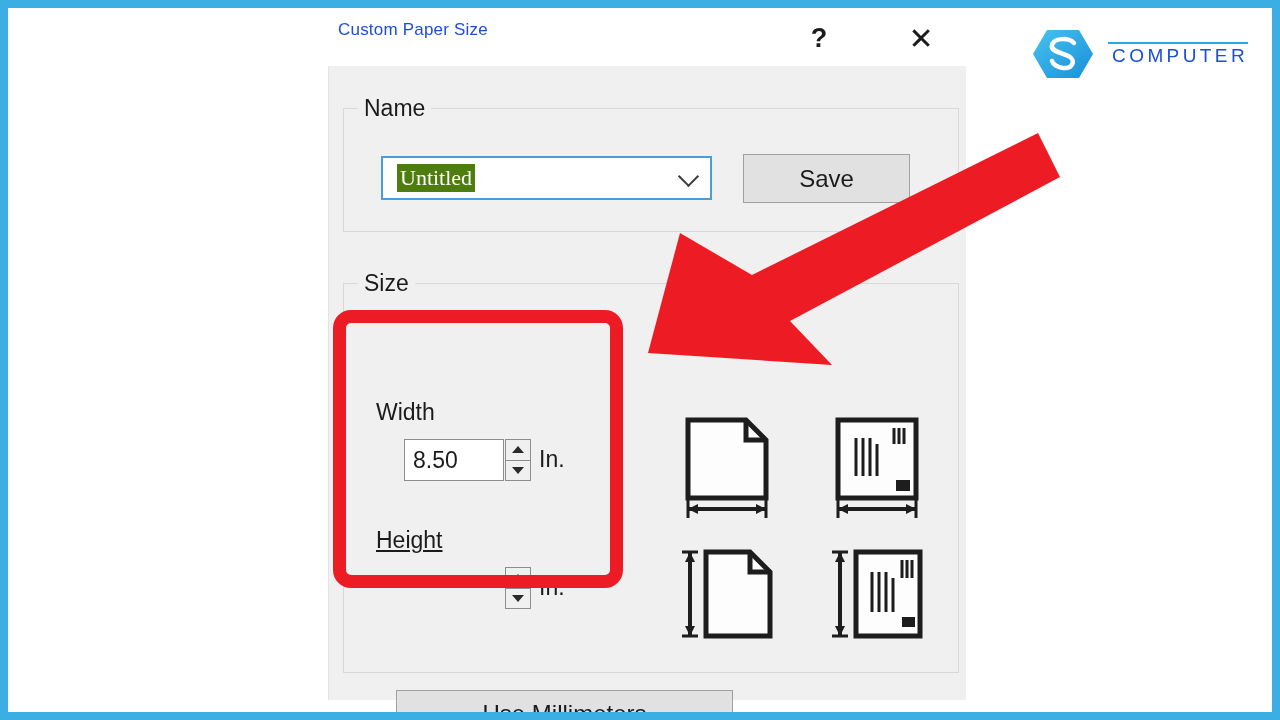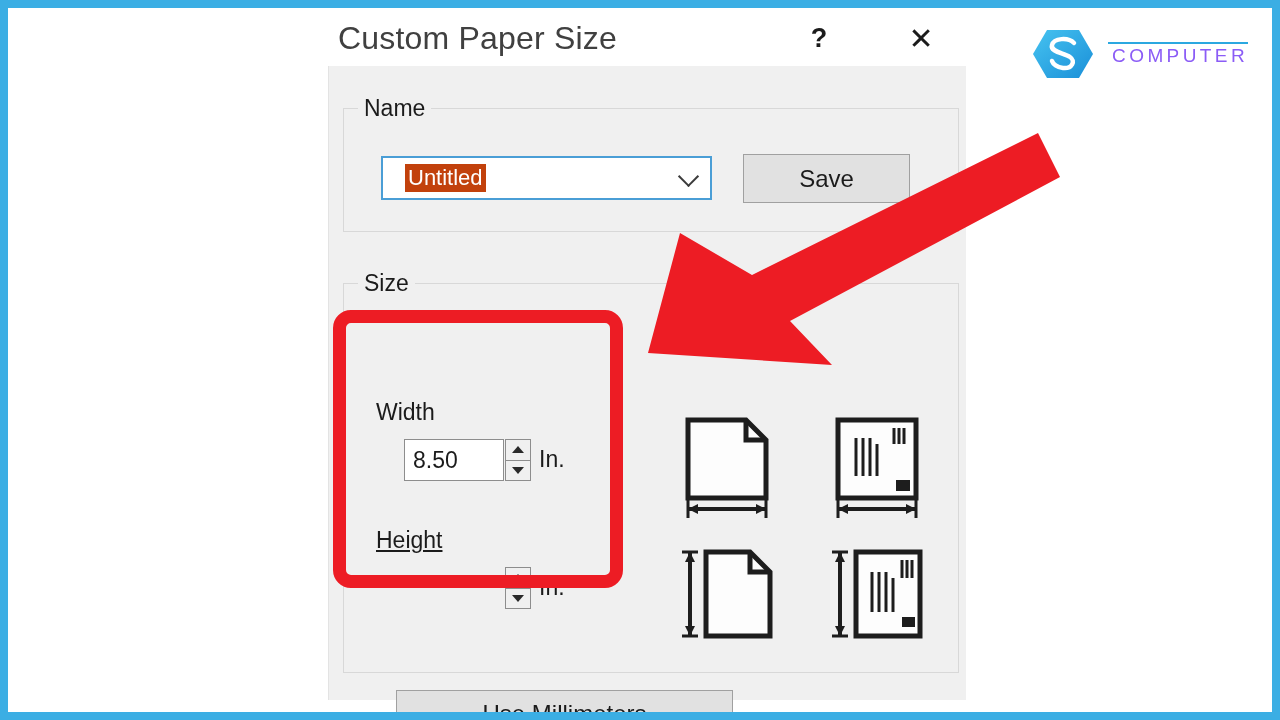--- a/index.html
+++ b/index.html
@@ -34,22 +34,22 @@
 
   #titlebar {
     position: absolute;
     left: 0; top: 8px;
     width: 638px; height: 58px;
     background: #ffffff;
   }
   #dlg-title {
     position: absolute;
     left: 18px; top: 12px;
-    font-size: 32px;
-    color: #404040;
+    font-size: 17px;
+    color: #1d4ed8;
     letter-spacing: .2px;
     white-space: nowrap;
   }
   .tb-btn {
     position: absolute;
     top: 8px;
     width: 46px; height: 44px;
     display: flex; align-items: center; justify-content: center;
     color: #1b1b1b;
     background: transparent;
@@ -90,27 +90,28 @@
   
   #combo {
     position: absolute;
     left: 52px; top: 90px;
     width: 331px; height: 44px;
     background: #ffffff;
     border: 2px solid #4a9ed6;
     display: flex; align-items: center;
   }
   #combo-value {
-    margin-left: 22px;
+    margin-left: 14px;
     padding: 1px 3px 2px 3px;
-    background: #c2410c;
+    background: #4d7c0f;
     color: #ffffff;
     font-size: 22px;
     line-height: 1.15;
     white-space: nowrap;
+    font-family: Liberation Serif, serif;
   }
   #combo-arrow {
     position: absolute;
     right: 10px; top: 50%;
     transform: translateY(-55%);
     width: 20px; height: 20px;
   }
   #combo-arrow::after {
     content: "";
     position: absolute;
@@ -237,21 +238,21 @@
     letter-spacing: 7px;
     color: #2BA8E0;
     line-height: 1.08;
     text-align: center;
     padding-left: 6px;
   }
   #logo-rule { height: 2px; background: #2BA8E0; margin: 1px 0 2px 0; }
   #logo-computer {
     font-size: 19px;
     letter-spacing: 3.4px;
-    color: #8b5cf6;
+    color: #1d4ed8;
     line-height: 1.1;
     padding-left: 4px;
   }
 </style>
 </head>
 <body>
 
 <div id="page">
   <div id="canvas">
 

